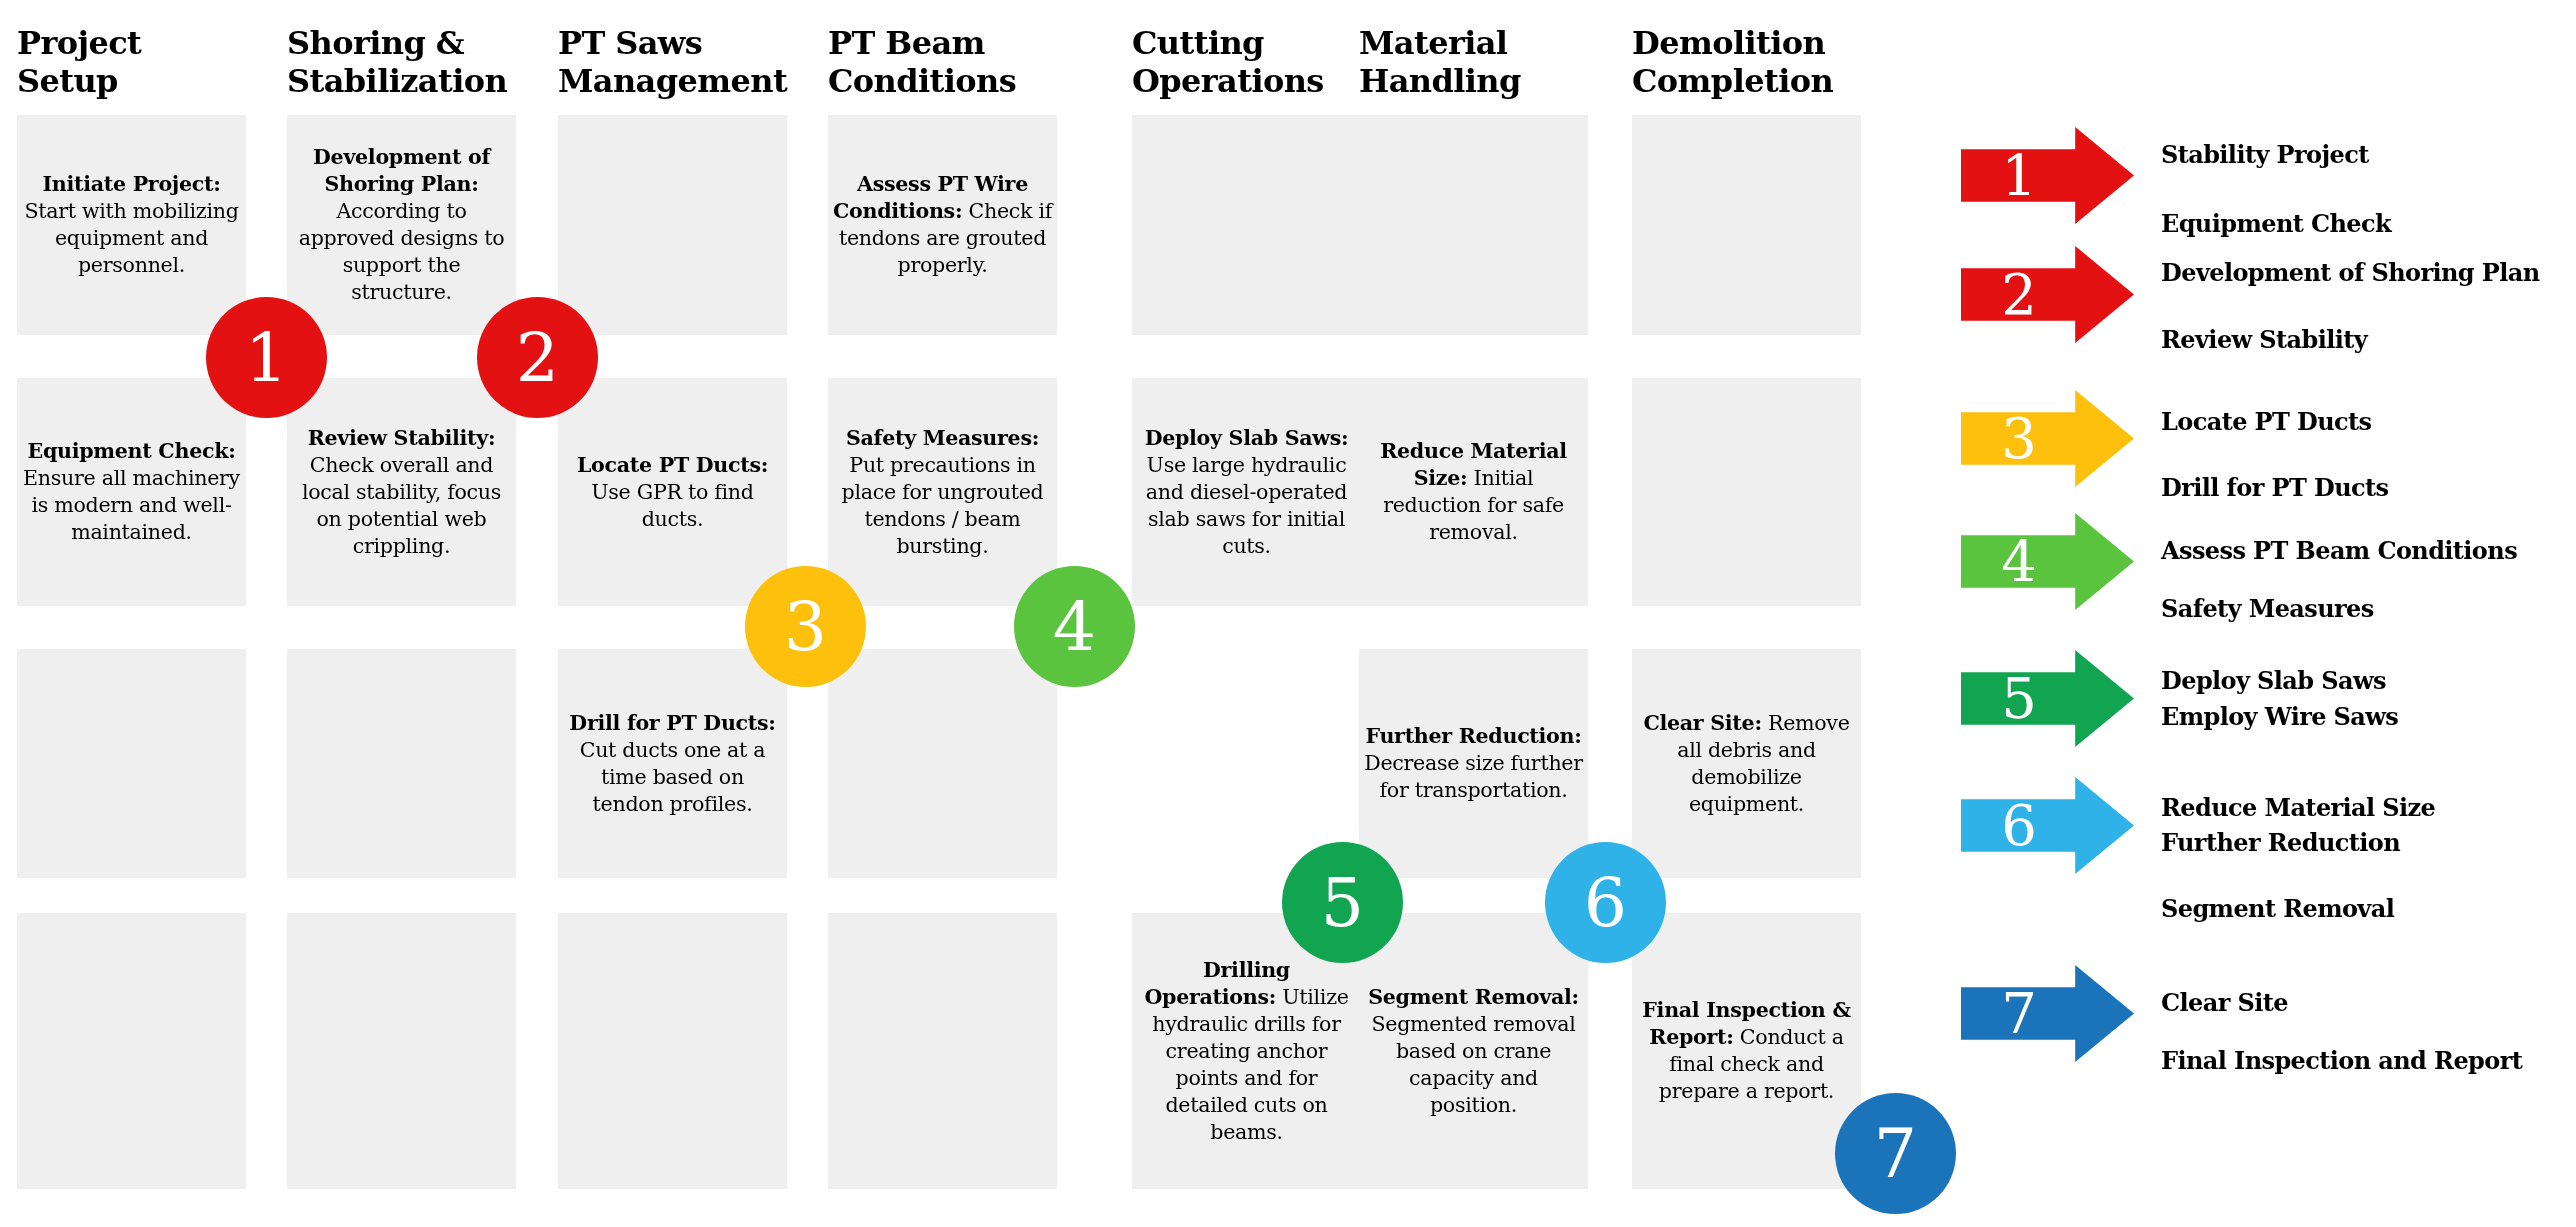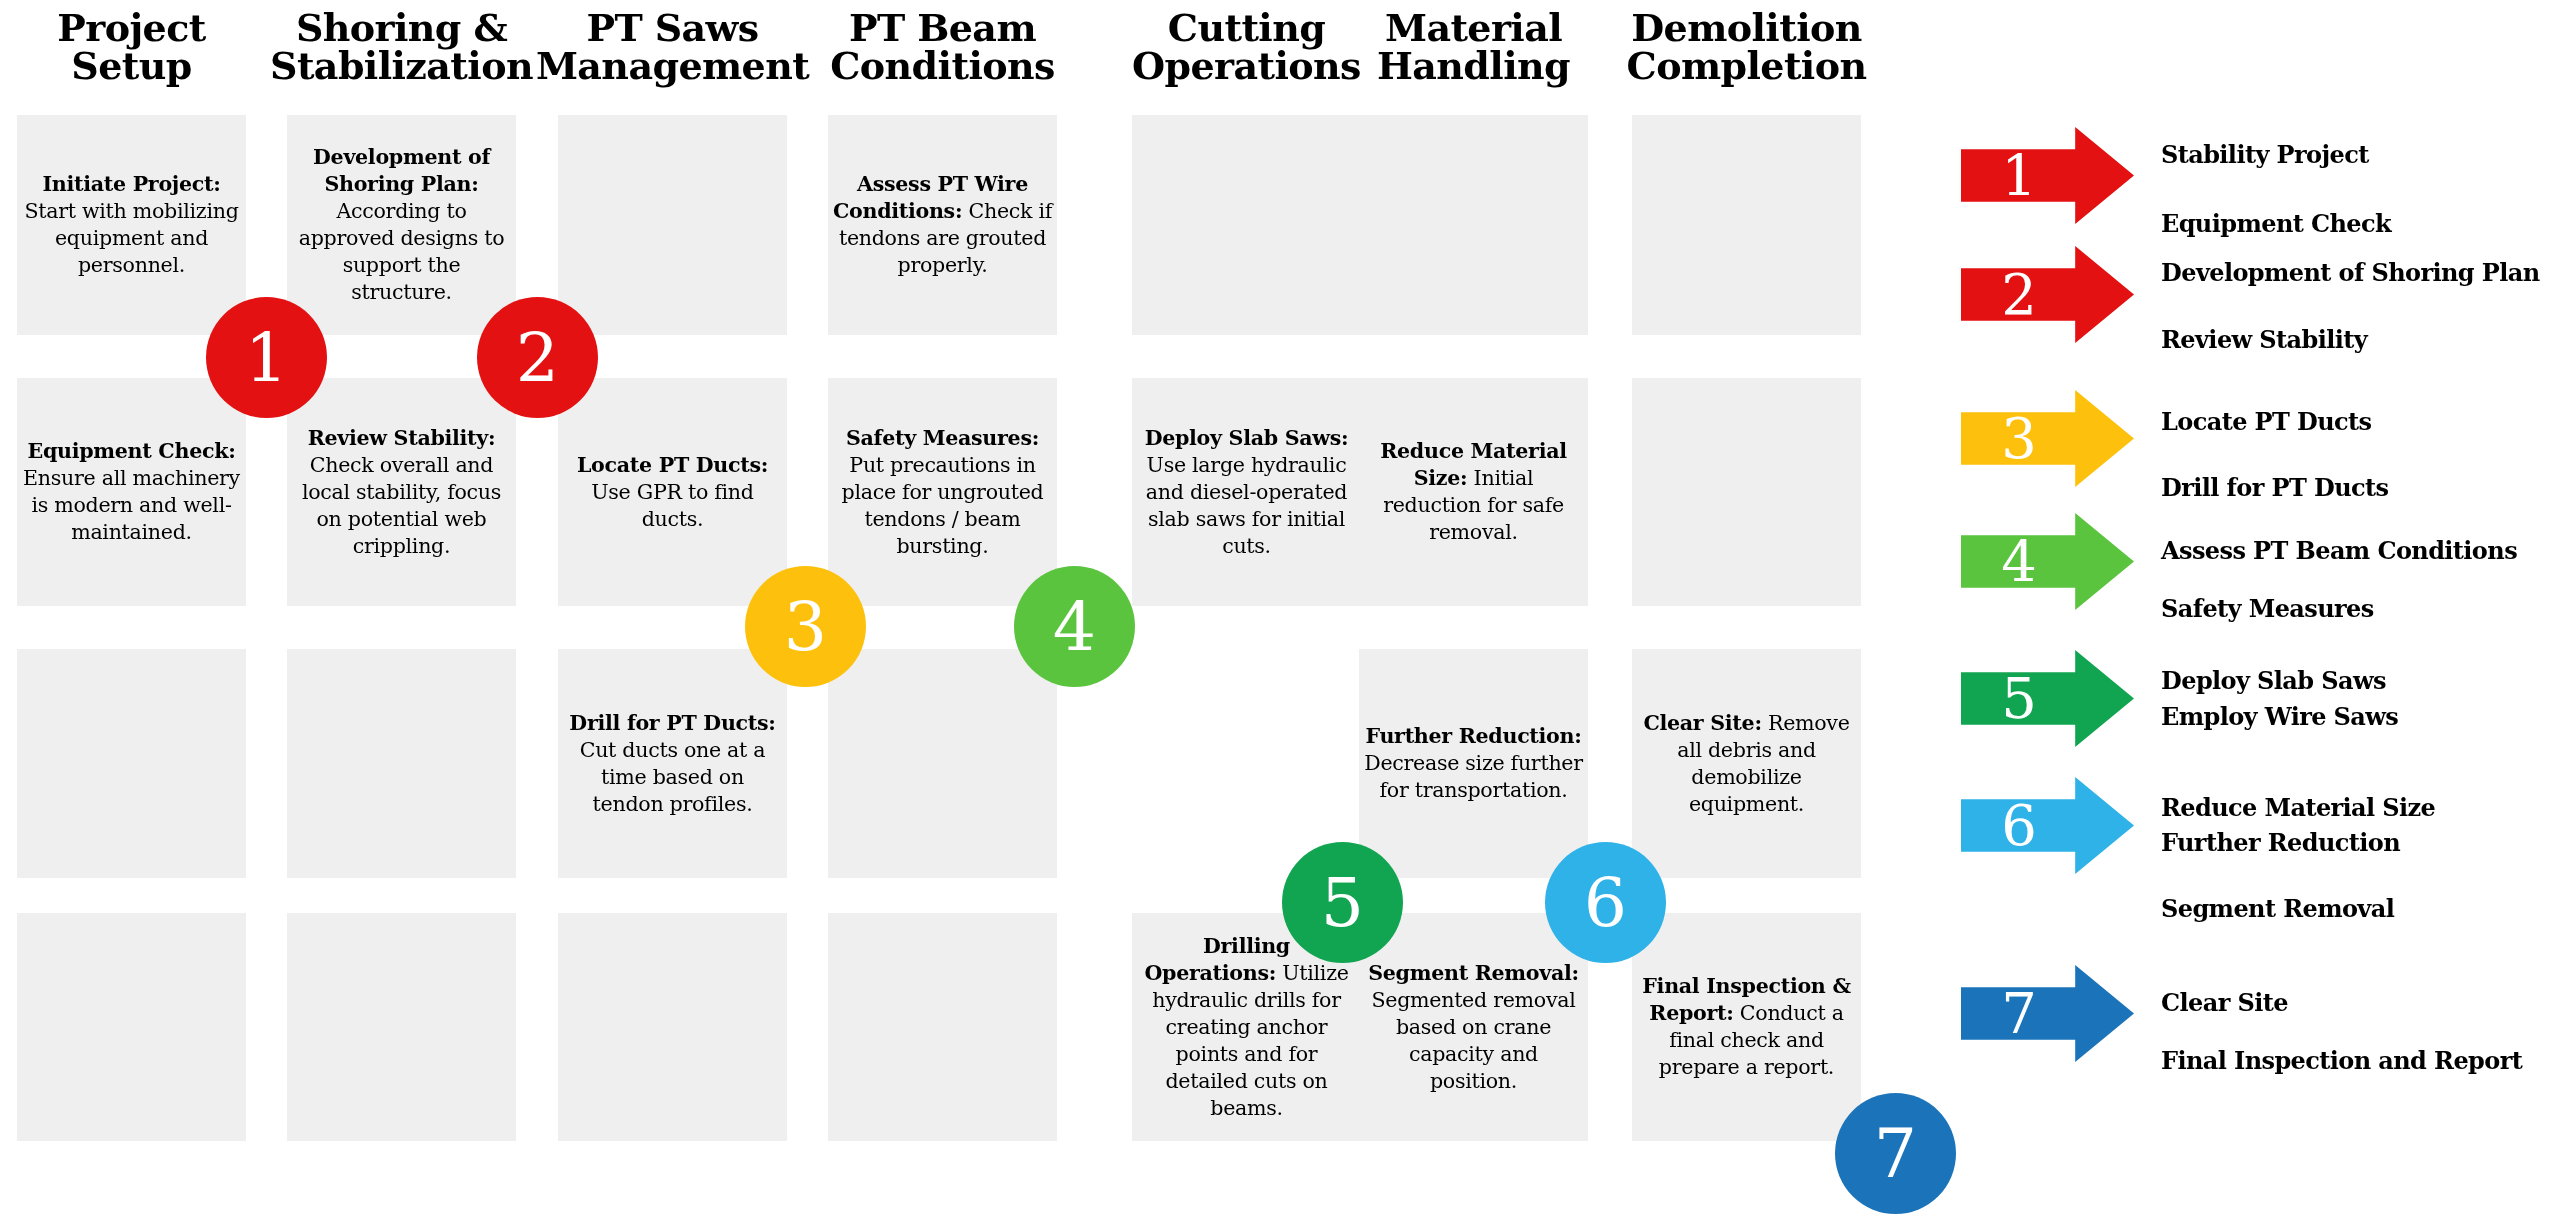--- a/index.html
+++ b/index.html
@@ -2,34 +2,34 @@
 <html style="font-size:9.7px"><head>
 <meta charset="utf-8">
 <style>
   html,body{margin:0;padding:0;background:#ffffff;}
   .stage{
     position:relative;width:2576px;height:1228px;background:#ffffff;
     font-family:"DejaVu Serif","Liberation Serif",serif;color:#000;
     overflow:hidden;
   }
   .col-header{
-    position:absolute;top:9px;width:229px;height:100px;
-    display:flex;align-items:flex-start;justify-content:center;text-align:center;
-    font-weight:bold;font-size:38px;line-height:38px;letter-spacing:-0.6px;
+    position:absolute;top:24px;width:229px;height:100px;
+    display:flex;align-items:flex-start;justify-content:center;
+    font-weight:bold;font-size:32px;line-height:38px;letter-spacing:-0.6px;
   }
   .cell{
     position:absolute;width:229px;background:#efefef;
     display:flex;align-items:center;justify-content:center;text-align:center;
     font-size:20.6px;line-height:27px;letter-spacing:-0.3px;padding:0 4.9px;box-sizing:border-box;
   }
   .cell .lead{font-weight:bold;}
   .r1{top:115px;height:220px;}
   .r2{top:378px;height:228px;}
   .r3{top:649px;height:229px;}
-  .r4{top:913px;height:228px;}
+  .r4{top:913px;height:276px;}
   .c1{left:17px;}  .c2{left:287px;} .c3{left:558px;} .c4{left:828px;}
   .c5{left:1096px;margin-left:36px;}.c6{left:1359px;}.c7{left:1632px;}
   .marker{
     position:absolute;width:121px;height:121px;border-radius:50%;
     display:flex;align-items:center;justify-content:center;
     color:#fff;font-size:68px;line-height:1;
   }
   .legend-arrow{
     position:absolute;left:1961px;width:173px;height:97px;
     clip-path:polygon(0 23%,66% 23%,66% 0,100% 50%,66% 100%,66% 77%,0 77%);

